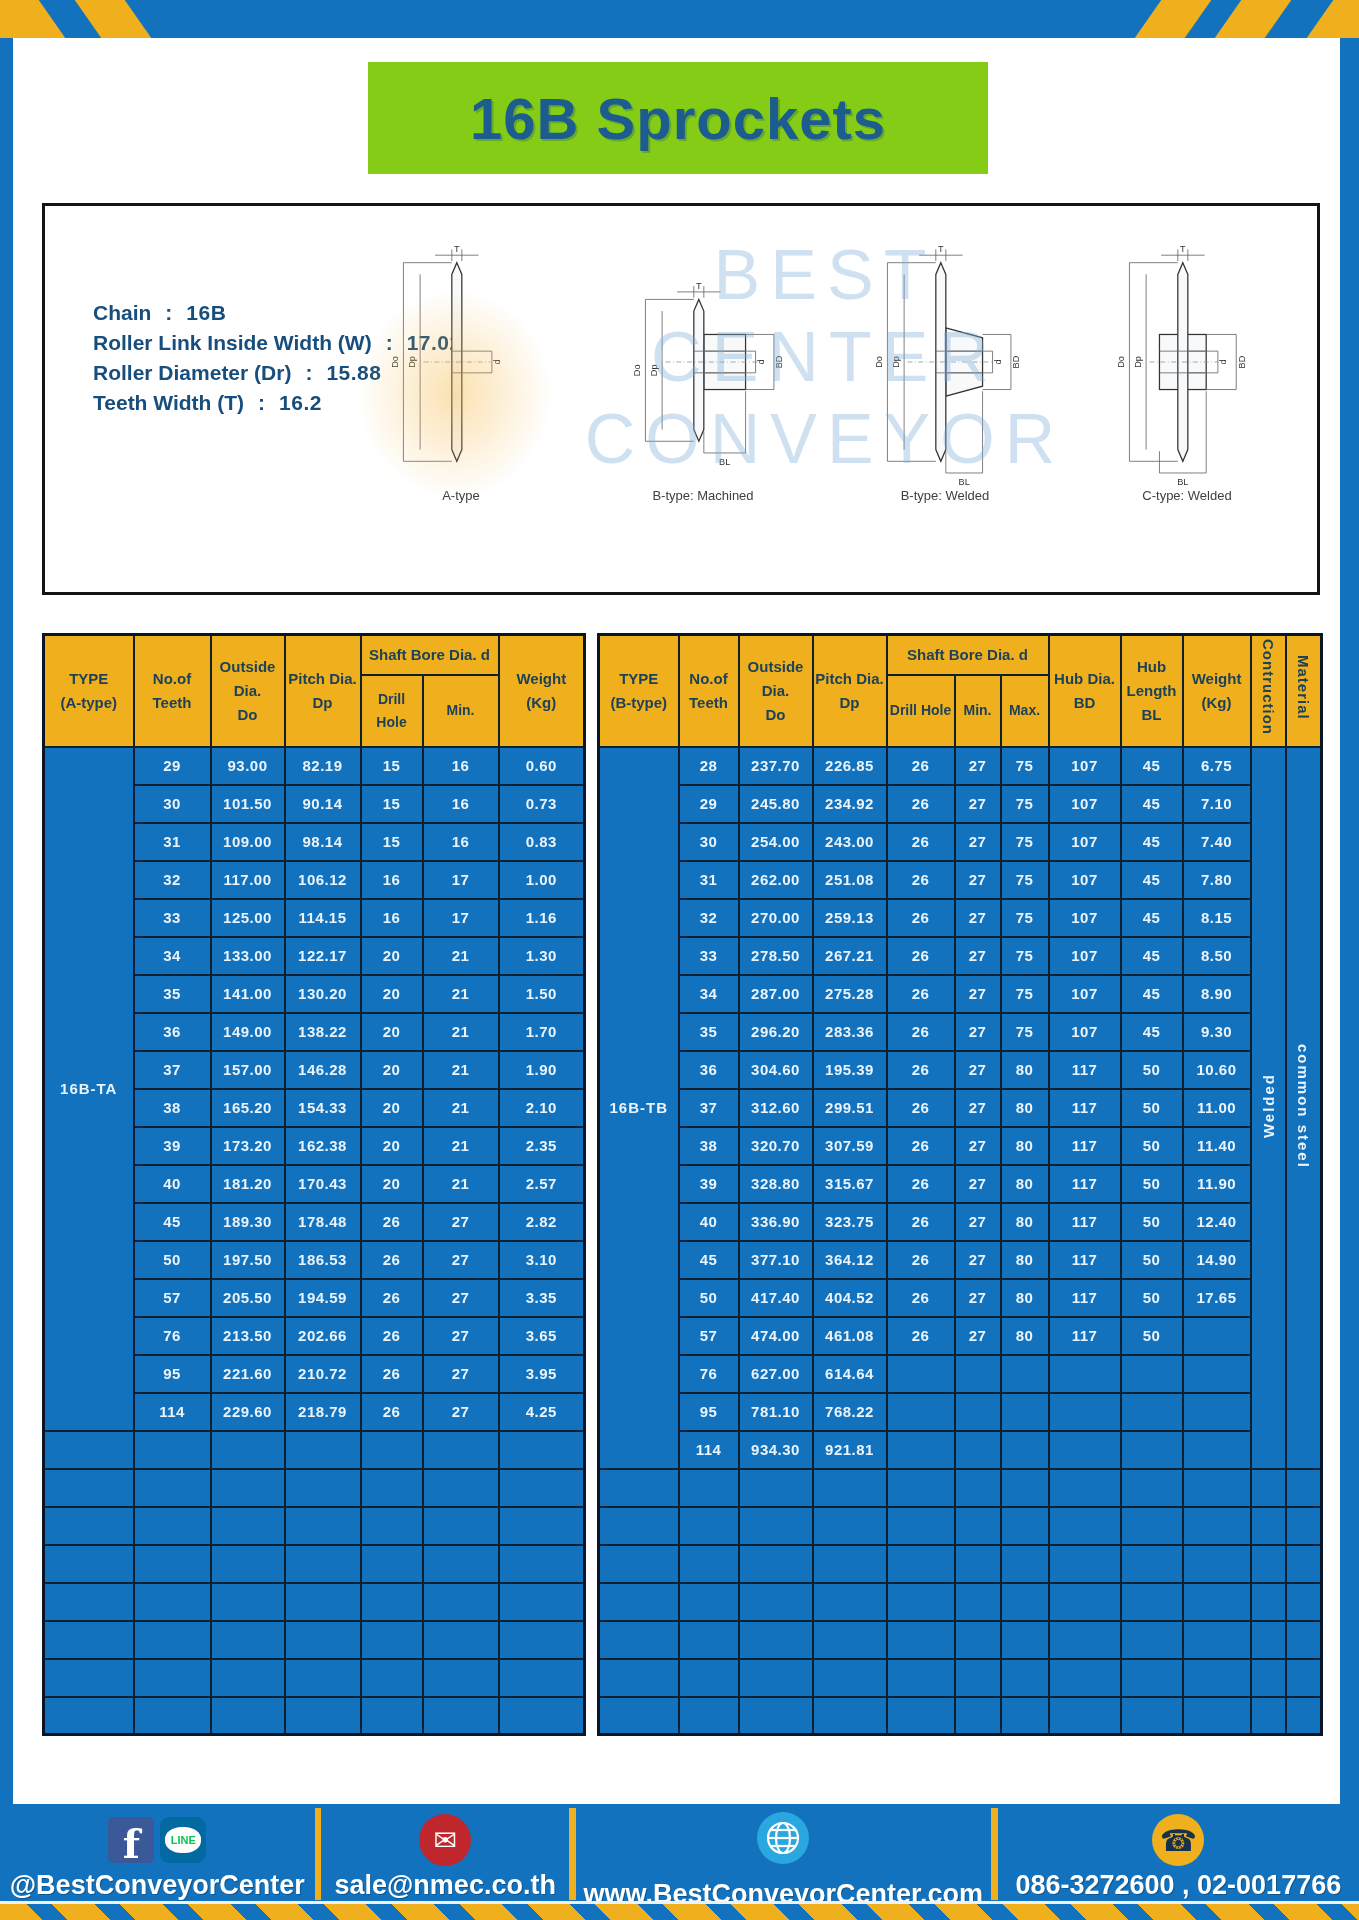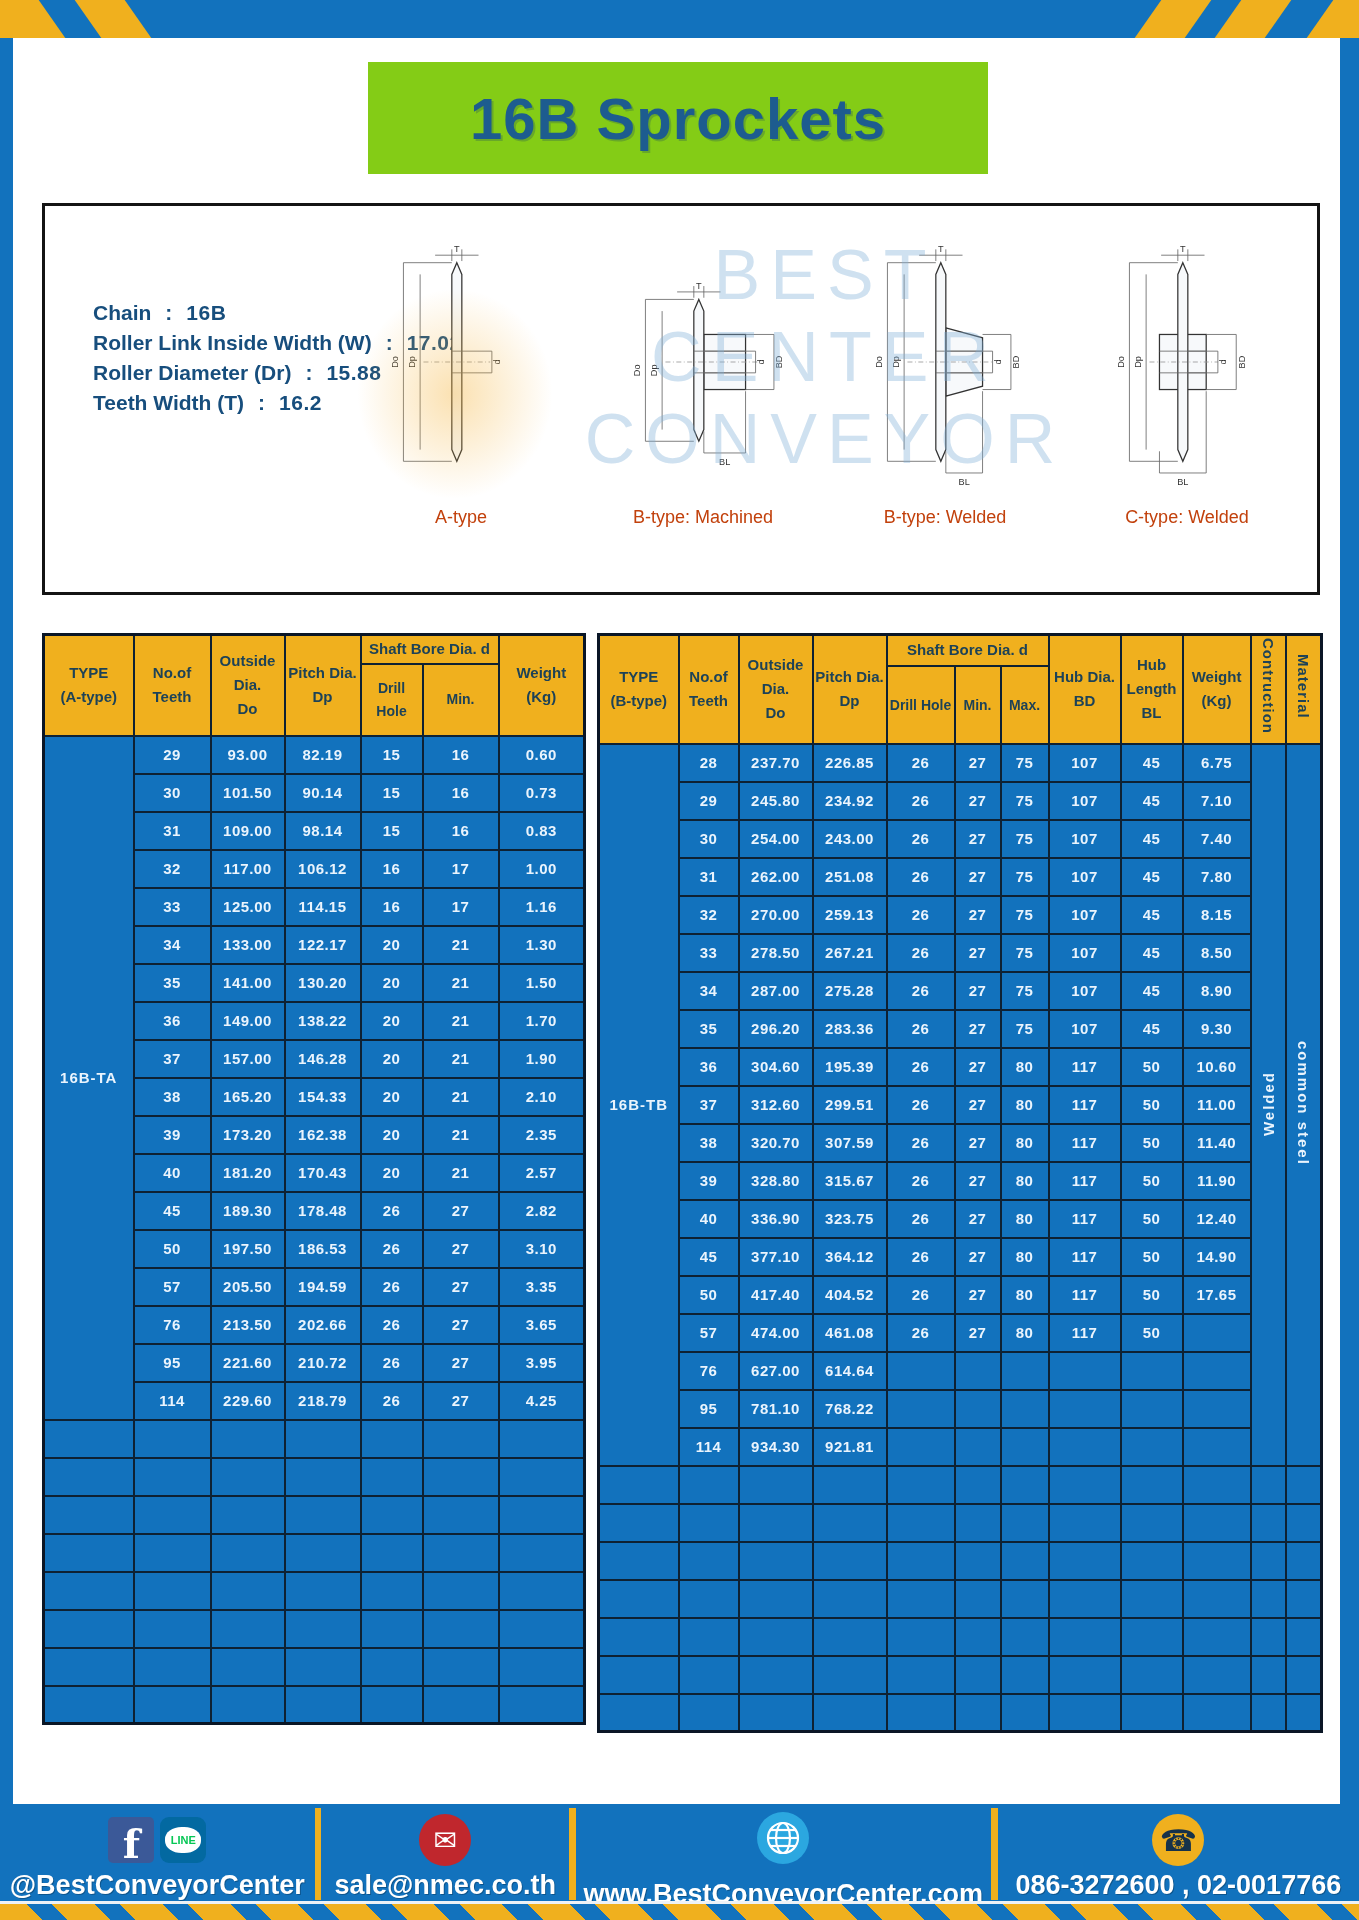--- a/index.html
+++ b/index.html
@@ -37,34 +37,34 @@
     pointer-events:none; z-index:3; }
   .wm-text div { font-size:70px; font-weight:normal; letter-spacing:10px; line-height:82px;
     color:rgba(130,175,215,0.38); }
   .wm-blob { position:absolute; left:-150px; top:20px; width:260px; height:280px;
     background:radial-gradient(closest-side, rgba(245,180,60,0.40), rgba(245,180,60,0) 75%); }
 
   .diagrams { position:absolute; left:300px; top:30px; right:14px; display:flex;
     justify-content:space-between; align-items:flex-end; z-index:2; }
   .diag { width:232px; text-align:center; }
   .diag svg { display:block; margin:0 auto; }
-  .diag-label { font-size:18px; color:#c2410c; margin-top:19px; }
+  .diag-label { font-size:13px; color:#404040; margin-top:0; }
   .shape { fill:#f7f9fb; stroke:#333; stroke-width:1.5; }
   .dl { stroke:#666; stroke-width:1; }
   .cl { stroke:#999; stroke-width:1; stroke-dasharray:6 3 1 3; }
   .dt { font-size:11px; fill:#333; text-anchor:middle; }
 
   
   table { border-collapse:collapse; table-layout:fixed; position:absolute; top:595px; }
   #tableA { left:29px;  width:541px; }
   #tableB { left:584px; width:723px; }
   th, td { border:2px solid #0e2133; box-sizing:border-box; }
   table { border:3px solid #0a1626; }
   th { background:#f0b01e; color:#1d4257; font-size:15px; font-weight:bold; padding:2px 1px; line-height:1.6; }
-  th.grp { height:29px; line-height:1.1;text-align:center; }
+  th.grp { height:40px; line-height:1.1;text-align:center; }
   th.sub { height:72px; font-size:14px; }
   td { background:#1272bd; color:#eaf4fd; text-align:center; font-weight:bold; font-size:15px;
        height:38px; padding:0 2px; letter-spacing:0.5px; }
   td.typecell { font-size:15px; letter-spacing:1px; }
   .vspan { writing-mode:vertical-rl; display:inline-block; letter-spacing:2px; }
   .vspan.flip { transform:rotate(180deg); }
   th .vspan { letter-spacing:1px; }
 
   
   .footer { position:absolute; left:0; right:0; bottom:16px; height:100px; background:#1272bd;

